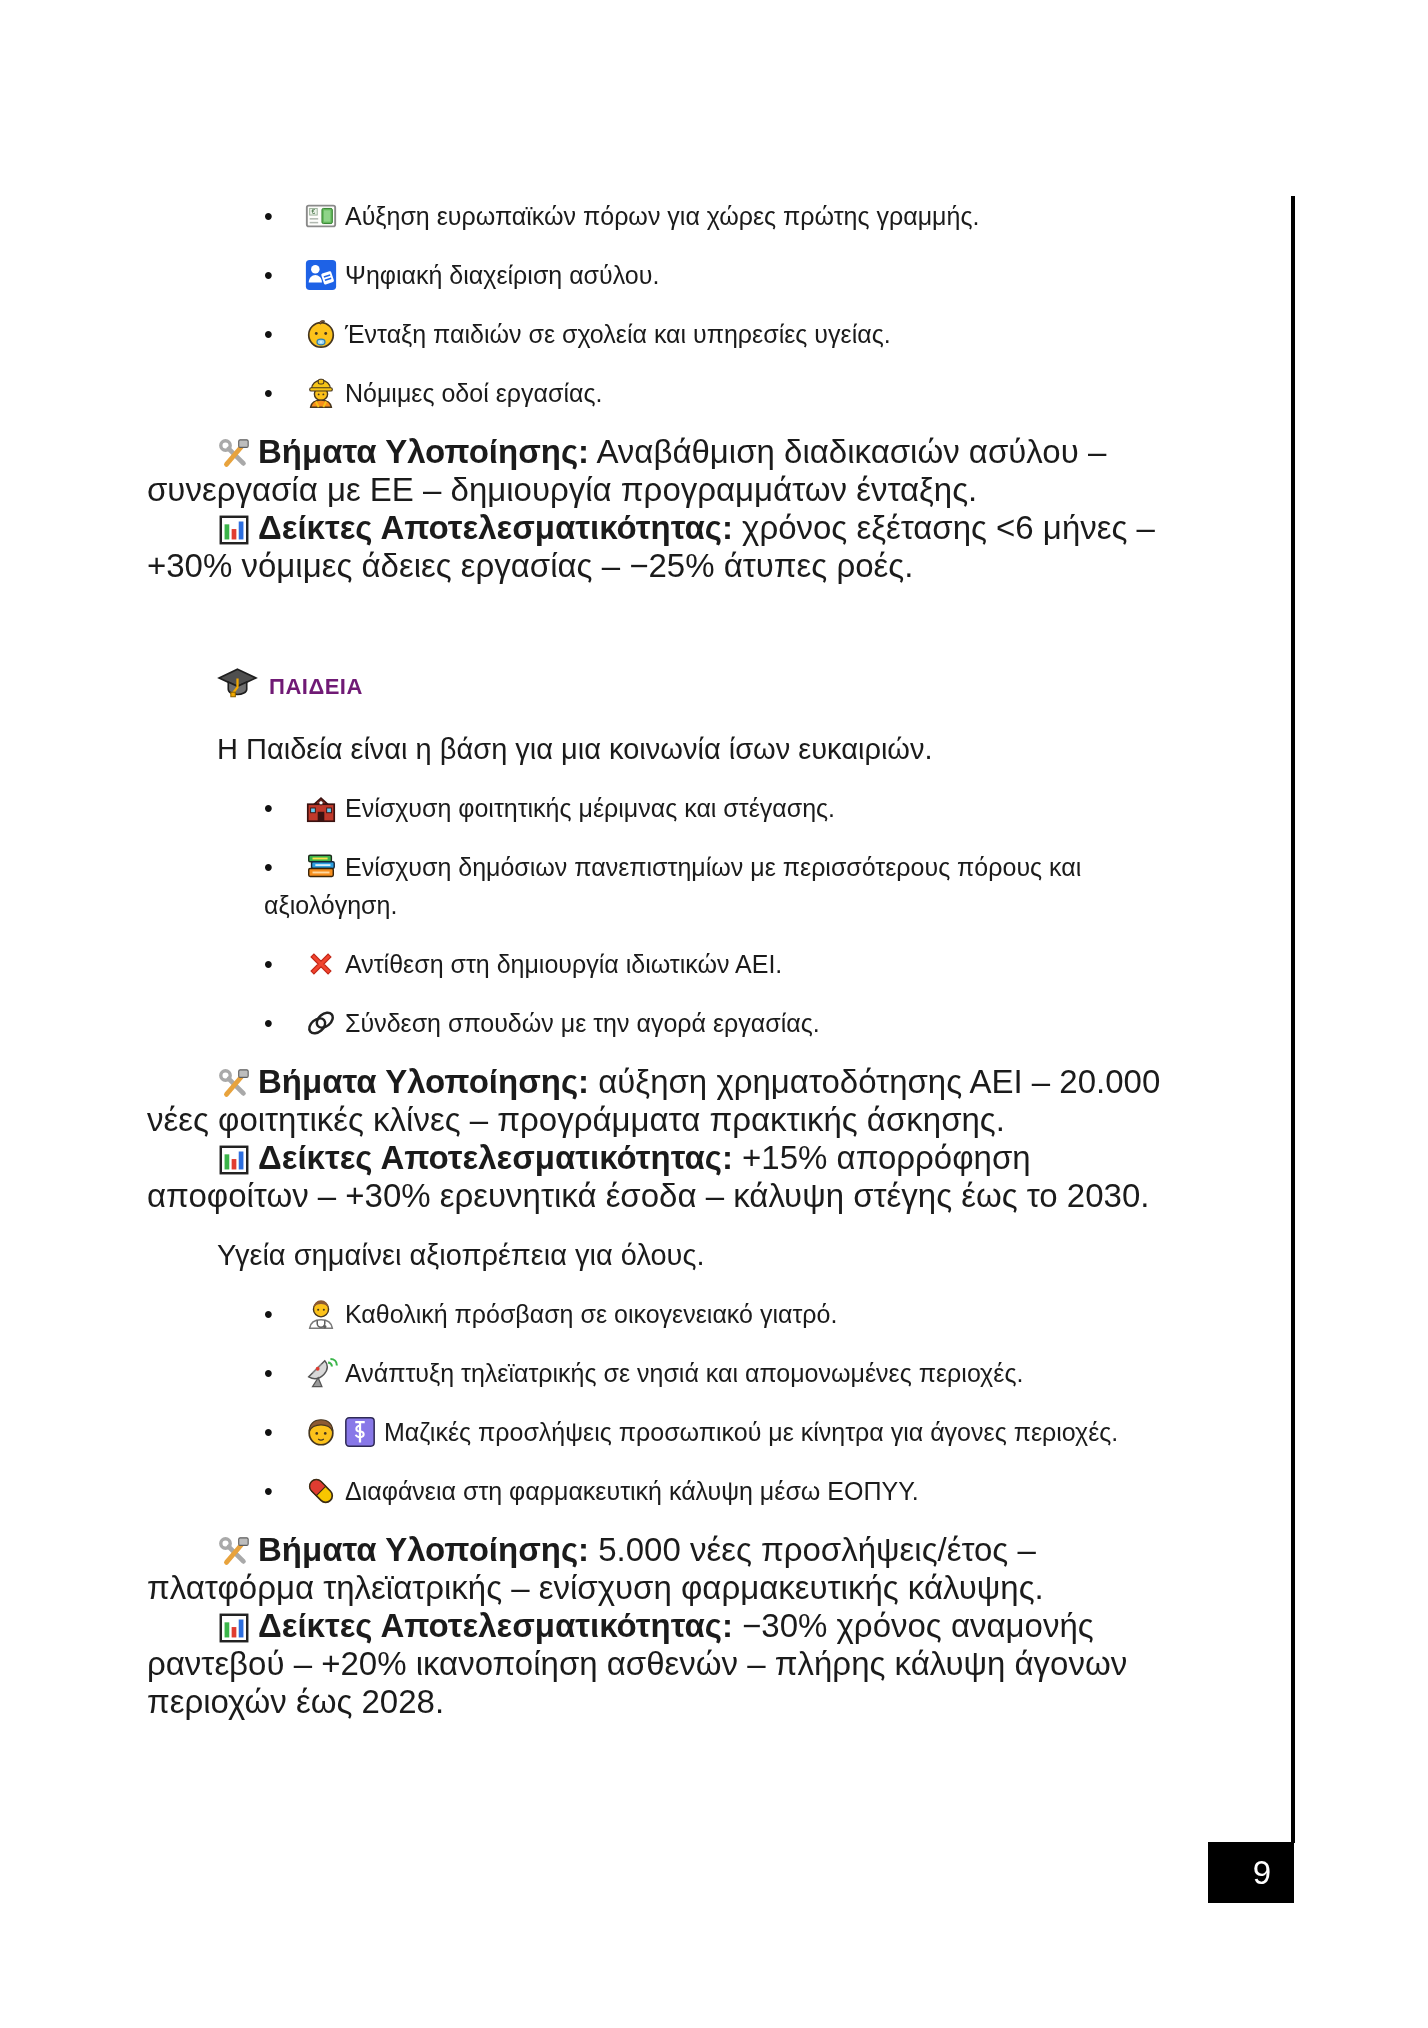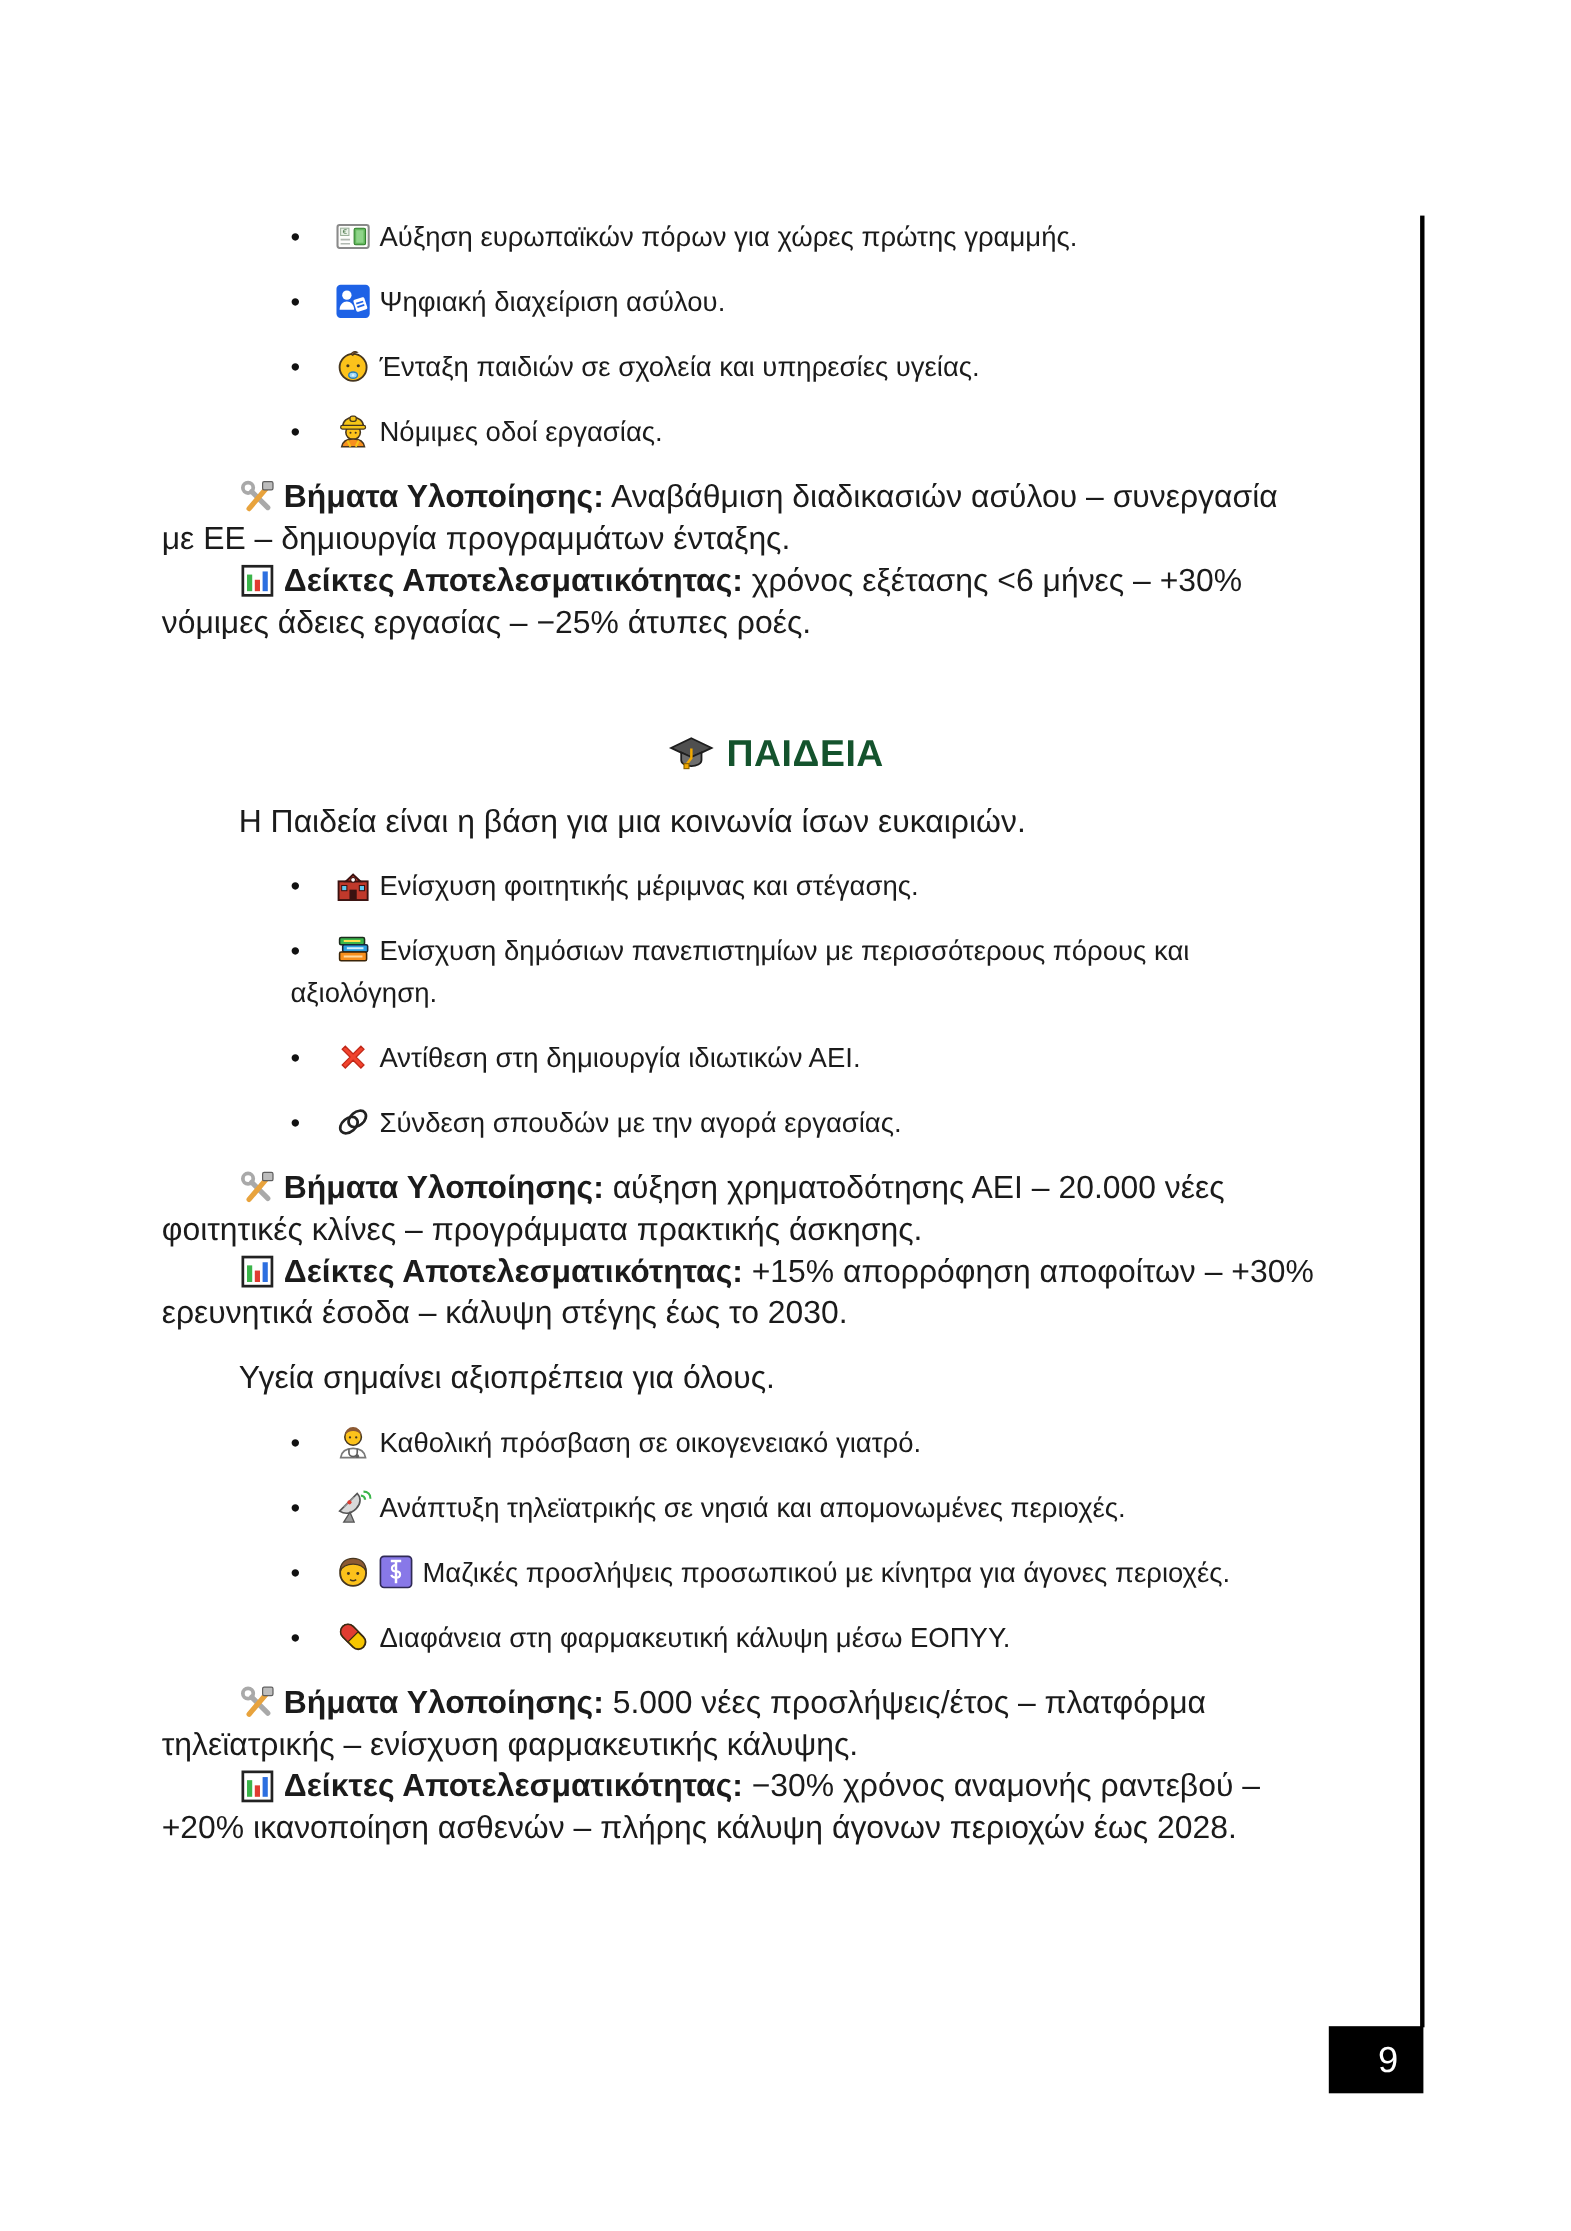--- a/index.html
+++ b/index.html
@@ -3,26 +3,26 @@
 <meta charset="utf-8">
 <style>
   html,body{margin:0;padding:0}
   body{
     width:1428px;height:2028px;position:relative;overflow:hidden;
     background:#ffffff;color:#1b1b1b;
     font-family:"Liberation Sans", sans-serif;
   }
   .content{position:absolute;left:147px;top:181px;width:1048px}
   p,ul,h2{margin:0;padding:0}
-  .para{font-size:29px;line-height:38px;text-indent:70px;margin-bottom:21px}
+  .para{font-size:33px;line-height:38px;text-indent:70px;margin-bottom:21px}
   .para.steps{margin-bottom:0}
   .intro{font-size:29px;line-height:38px;text-indent:70px;margin-bottom:21px}
   .heading{
-    font-size:34px;line-height:46px;font-weight:bold;color:#14532d;
-    text-indent:70px;margin:77px 0 20px 0;letter-spacing:.5px;text-align:center;
+    font-size:22px;line-height:46px;font-weight:bold;color:#701a75;
+    text-indent:70px;margin:77px 0 20px 0;letter-spacing:.5px;
   }
   ul.blist{list-style:none;margin:0 0 0 117px}
   ul.blist li{font-size:25px;line-height:38px;margin:16px 0 21px 0}
   ul.blist li.single{white-space:nowrap}
   .dot{display:inline-block;width:40px;color:#111}
   svg.ic{width:34px;height:34px;vertical-align:-8px;margin-right:7px}
   svg.ic.pair{margin-right:5px}
   .heading svg.hic{width:41px;height:41px;vertical-align:-9px;margin-right:11px}
   b{font-weight:bold}
   .vrule{position:absolute;left:1291px;top:196px;width:4px;height:1647px;background:#000}

